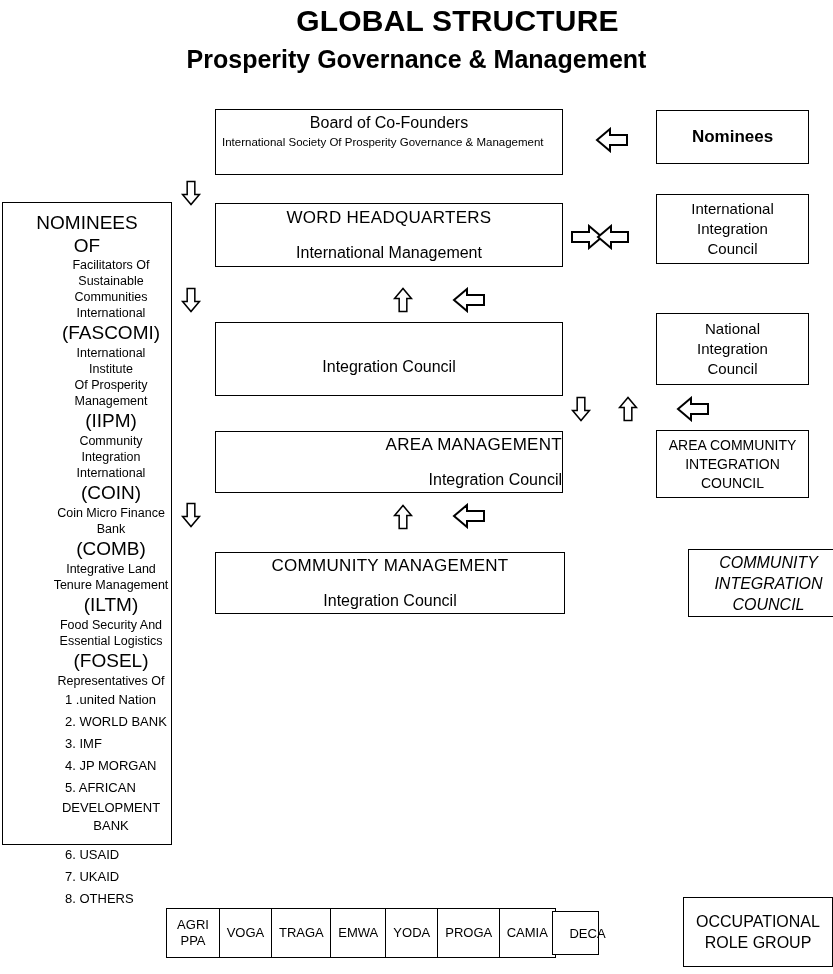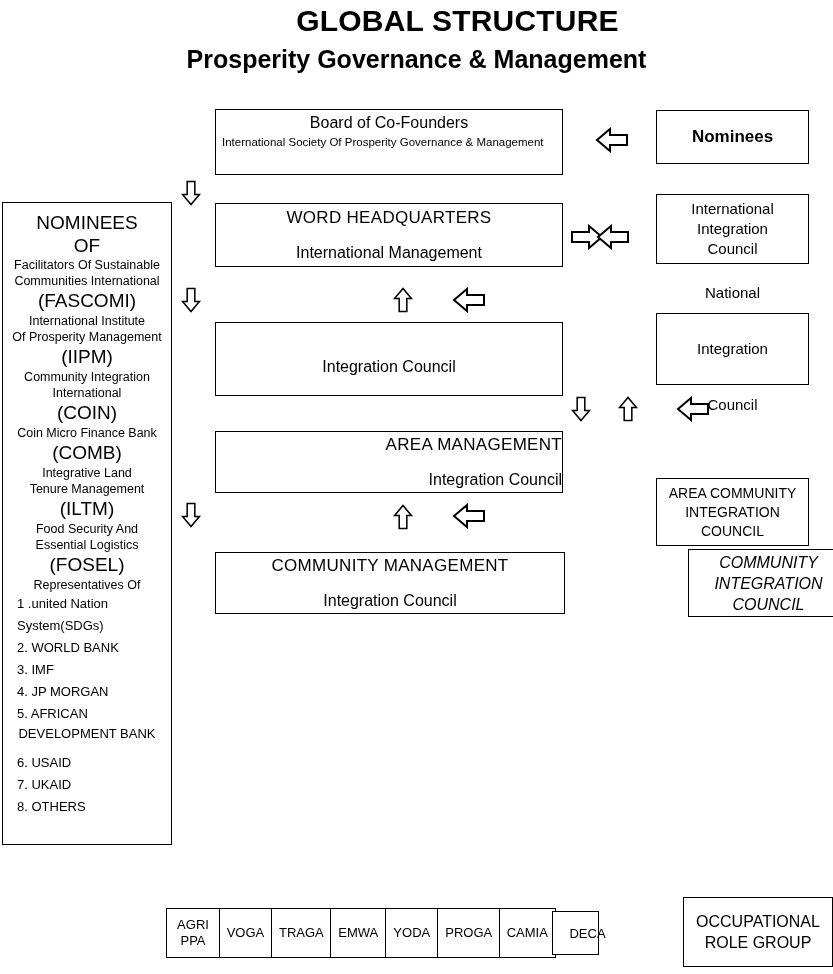--- a/index.html
+++ b/index.html
@@ -63,40 +63,40 @@
     padding-left: 6px;
     margin-top: 3px;
   }
 
   .ctr-title { font-size: 17px; letter-spacing: 0.3px; }
   .ctr-sub   { font-size: 16px; margin-top: 16px; }
 
   
   #box-nominees  { left: 656px; top: 110px; width: 153px; height: 54px; }
   #box-intl-ic   { left: 656px; top: 194px; width: 153px; height: 70px; }
-  #box-natl-ic   { left: 656px; top: 313px; width: 153px; height: 72px; gap: 36px; }
-  #box-area-ic   { left: 656px; top: 430px; width: 153px; height: 68px; margin-top: 48px; }
+  #box-natl-ic   { left: 656px; top: 313px; width: 153px; height: 72px; }
+  #box-area-ic   { left: 656px; top: 430px; width: 153px; height: 68px; }
   #box-comm-ic   { left: 688px; top: 549px; width: 161px; height: 68px; font-style: italic; }
   #box-occ       { left: 683px; top: 897px; width: 150px; height: 70px; }
 
   #box-nominees .r-bold { font-size: 17px; font-weight: bold; }
   .r-line { font-size: 15px; line-height: 20px; }
   .r-caps { font-size: 14px; line-height: 19px; }
   .occ-line { font-size: 16px; line-height: 21px; }
 
   
   #box-sidebar {
     left: 2px; top: 202px; width: 170px; height: 643px;
     border: 1.5px solid #000;
     background: #fff;
     box-sizing: border-box;
     padding: 8px 2px 4px 2px;
     text-align: center;
   }
-  #sidebar-list { display: block; }
+  #sidebar-list { display: block; margin-left: 48px; }
   .sb-head  { font-size: 19px; line-height: 23px; }
   .sb-acro  { font-size: 19px; line-height: 24px; }
   .sb-desc  { font-size: 12.5px; line-height: 16px; }
   .sb-num   { font-size: 13px; line-height: 22px; text-align: left; padding-left: 12px; }
   .sb-small { font-size: 13px; line-height: 18px; }
   .sb-gap   { height: 9px; }
 
   
   #bottom-roles {
     left: 166px; top: 908px;
@@ -215,21 +215,20 @@
       <div class="sb-desc">Coin Micro Finance Bank</div>
       <div class="sb-acro">(COMB)</div>
       <div class="sb-desc">Integrative Land</div>
       <div class="sb-desc">Tenure Management</div>
       <div class="sb-acro">(ILTM)</div>
       <div class="sb-desc">Food Security And</div>
       <div class="sb-desc">Essential Logistics</div>
       <div class="sb-acro">(FOSEL)</div>
       <div class="sb-desc">Representatives Of</div>
       <div class="sb-num">1 .united Nation</div>
-      <div class="sb-num">System(SDGs)</div>
       <div class="sb-num">2.  WORLD BANK</div>
       <div class="sb-num">3.  IMF</div>
       <div class="sb-num">4.  JP MORGAN</div>
       <div class="sb-num">5.  AFRICAN</div>
       <div class="sb-small">DEVELOPMENT BANK</div>
       <div class="sb-gap"></div>
       <div class="sb-num">6.  USAID</div>
       <div class="sb-num">7.  UKAID</div>
       <div class="sb-num">8.  OTHERS</div>
     </div>

